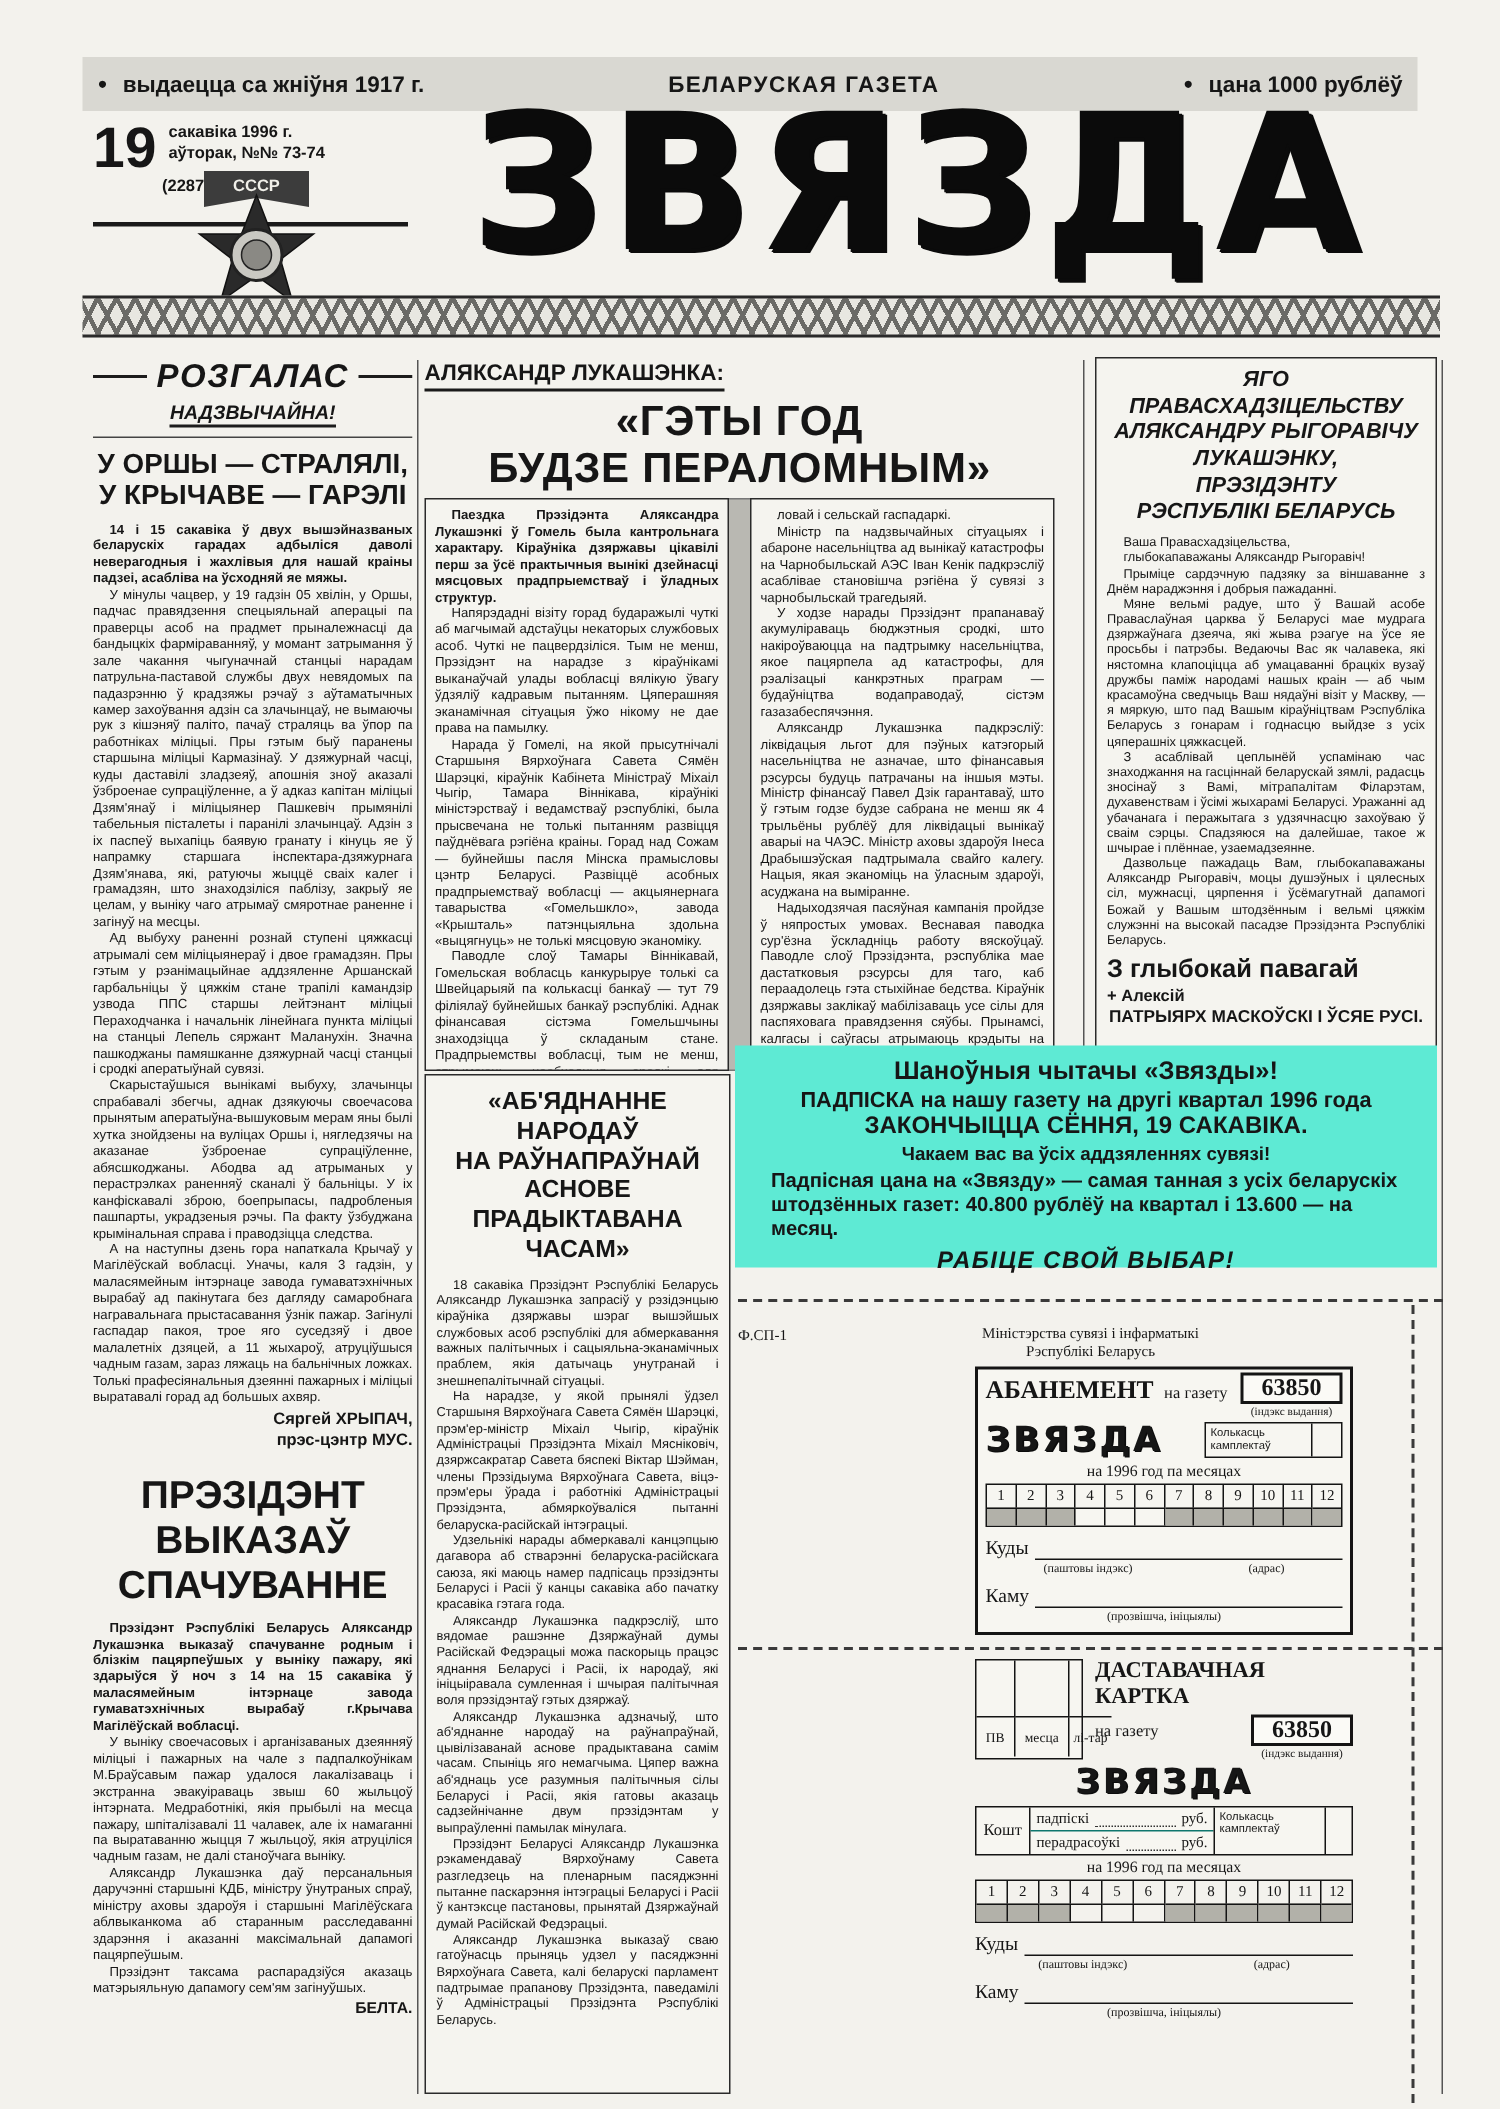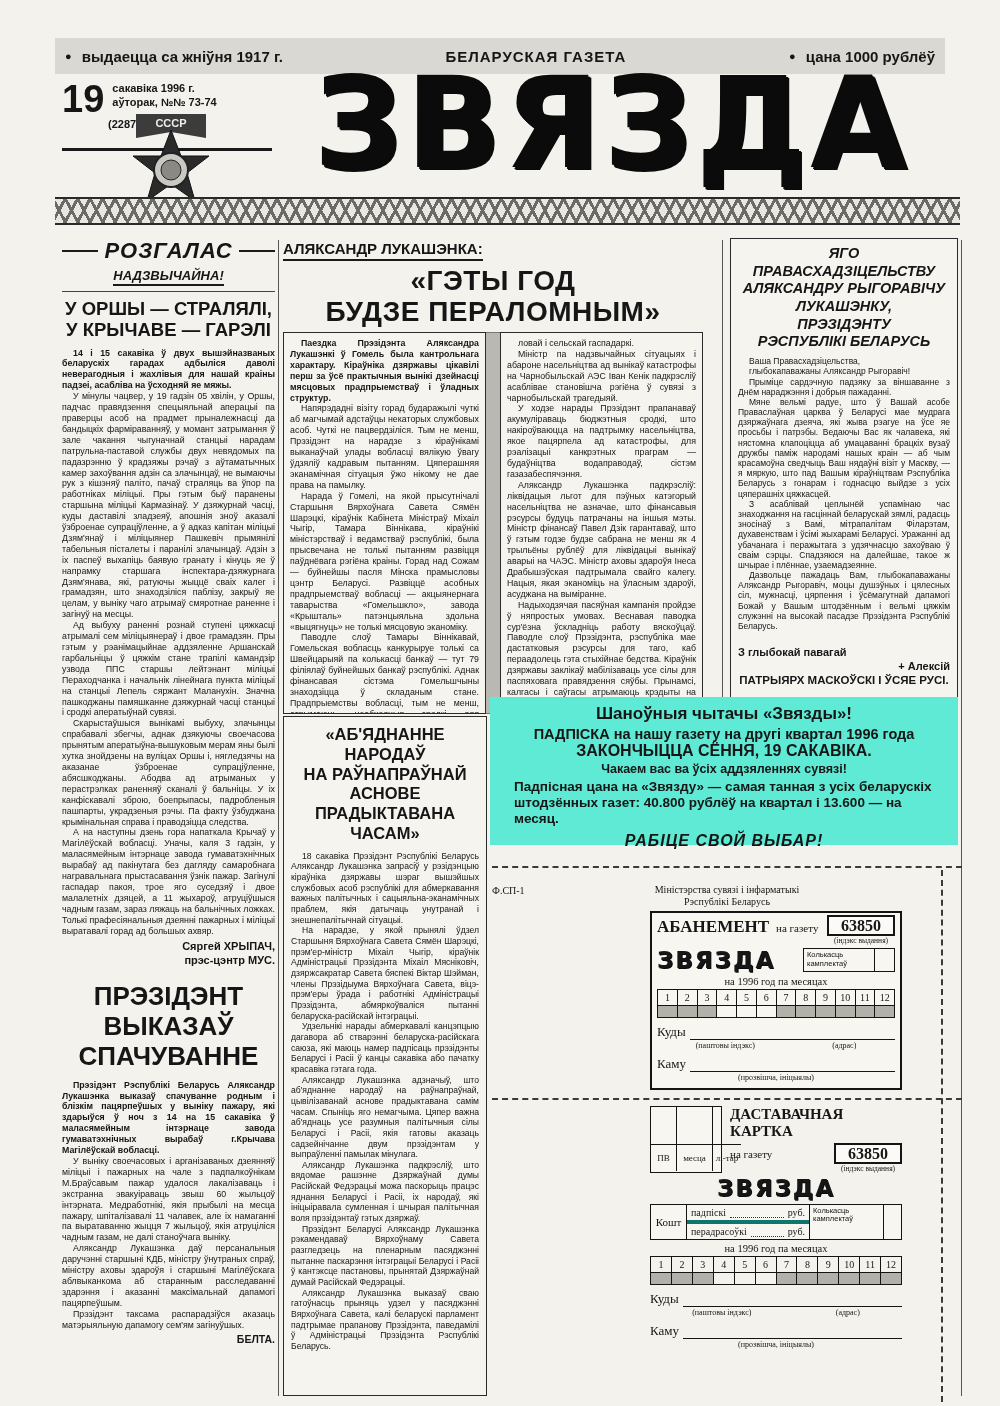--- a/index.html
+++ b/index.html
@@ -63,22 +63,22 @@
   .gomelwrap { left:283px; top:332px; width:420px; height:382px; display:flex; }
   .gcol { border:1px solid #2a2a2a; background:#f5f4ef; padding:5px 6px; width:203px; height:100%; overflow:hidden; }
   .gsep { width:14px; background:#b9b8b2; border-top:1px solid #777; border-bottom:1px solid #777; }
 
   
   .letter { left:730px; top:238px; width:228px; height:476px; border:1.5px solid #2a2a2a;
             padding:6px 7px; overflow:hidden; background:#f5f4ef; }
   .letter .hl { text-align:center; font-weight:bold; font-style:italic; font-size:14.5px; line-height:1.22; }
   .letter .art { margin-top:5px; }
   .letter .art p { font-size:8.5px; line-height:1.2; }
-  .signoff { font-weight:bold; font-size:11px; margin-top:15px; }
-  .sigright { text-align:right; font-weight:bold; font-size:11px; margin-top:2px; }
+  .signoff { font-weight:bold; font-size:17px; margin-top:5px; }
+  .sigright { text-align:left; font-weight:bold; font-size:11px; margin-top:2px; }
   .signer { text-align:center; font-weight:bold; font-size:11.5px; margin-top:2px; }
 
   
   .unity { left:283px; top:716px; width:204px; height:680px; border:1px solid #2a2a2a;
            padding:8px 7px; overflow:hidden; background:#f5f4ef; }
   .unity .hl { text-align:center; font-weight:bold; font-size:16.5px; line-height:1.2; }
   .unity .art { margin-top:7px; }
   .unity .art p { font-size:8.6px; }
 
   
@@ -129,21 +129,21 @@
   .pvtable .top { height:38px; }
   .pvtable .lbl { height:26px; border-bottom:none; line-height:1; }
   .delright { flex:1; }
   .deltitle { font-weight:bold; font-size:15px; line-height:1.15; }
   .delidxrow { display:flex; align-items:flex-start; justify-content:space-between; margin-top:4px; }
   .delon { font-size:11px; padding-top:3px; }
   .costtable { display:flex; border:1px solid #141414; margin-top:3px; background:#f7f6f1; }
   .ct-kosht { width:36px; border-right:1px solid #141414; display:flex; align-items:center; justify-content:center; font-size:11px; }
   .ct-mid { flex:1; }
   .ct-mid .r { display:flex; justify-content:space-between; padding:2px 4px; font-size:10px; }
-  .ct-mid .r:first-child { border-bottom:4px solid #0f766e; }
+  .ct-mid .r:first-child { border-bottom:1px solid #0f766e; }
   .ct-line { flex:1; border-bottom:1px dotted #333; margin:0 4px; }
   .ct-qty { width:92px; border-left:1px solid #141414; display:flex; }
   .ct-qty .ql { font-size:7.5px; line-height:1.15; padding:2px 3px; flex:1; font-family:"Liberation Sans",sans-serif; }
   .ct-qty .qc { width:18px; border-left:1px solid #141414; }
   .sep-dash { border-top:2px dashed #3a3a3a; margin-top:8px; }
   .vcut { left:941px; top:870px; height:532px; border-left:2px dashed #3a3a3a; }
   .flogo-center { text-align:center; margin-top:2px; }
 </style>
 </head>
 <body>
@@ -276,22 +276,22 @@
       <div class="hl">НАРОДАЎ</div>
       <div class="hl">НА РАЎНАПРАЎНАЙ</div>
       <div class="hl">АСНОВЕ</div>
       <div class="hl">ПРАДЫКТАВАНА</div>
       <div class="hl">ЧАСАМ»</div>
     </div>
   <div class="art">
       <p>18 сакавіка Прэзідэнт Рэспублікі Беларусь Аляксандр Лукашэнка запрасіў у рэзідэнцыю кіраўніка дзяржавы шэраг вышэйшых службовых асоб рэспублікі для абмеркавання важных палітычных і сацыяльна-эканамічных праблем, якія датычаць унутранай і знешнепалітычнай сітуацыі.</p>
       <p>На нарадзе, у якой прынялі ўдзел Старшыня Вярхоўнага Савета Сямён Шарэцкі, прэм'ер-міністр Міхаіл Чыгір, кіраўнік Адміністрацыі Прэзідэнта Міхаіл Мясніковіч, дзяржсакратар Савета бяспекі Віктар Шэйман, члены Прэзідыума Вярхоўнага Савета, віцэ-прэм'еры ўрада і работнікі Адміністрацыі Прэзідэнта, абмяркоўваліся пытанні беларуска-расійскай інтэграцыі.</p>
       <p>Удзельнікі нарады абмеркавалі канцэпцыю дагавора аб стварэнні беларуска-расійскага саюза, які маюць намер падпісаць прэзідэнты Беларусі і Расіі ў канцы сакавіка або пачатку красавіка гэтага года.</p>
+      <p>Аляксандр Лукашэнка падкрэсліў, што вядомае рашэнне Дзяржаўнай думы Расійскай Федэрацыі можа паскорыць працэс яднання Беларусі і Расіі, іх народаў, які ініцыіравала сумленная і шчырая палітычная воля прэзідэнтаў гэтых дзяржаў.</p>
       <p>Аляксандр Лукашэнка адзначыў, што аб'яднанне народаў на раўнапраўнай, цывілізаванай аснове прадыктавана самім часам. Спыніць яго немагчыма. Цяпер важна аб'яднаць усе разумныя палітычныя сілы Беларусі і Расіі, якія гатовы аказаць садзейнічанне двум прэзідэнтам у выпраўленні памылак мінулага.</p>
-      <p>Аляксандр Лукашэнка падкрэсліў, што вядомае рашэнне Дзяржаўнай думы Расійскай Федэрацыі можа паскорыць працэс яднання Беларусі і Расіі, іх народаў, які ініцыіравала сумленная і шчырая палітычная воля прэзідэнтаў гэтых дзяржаў.</p>
       <p>Прэзідэнт Беларусі Аляксандр Лукашэнка рэкамендаваў Вярхоўнаму Савета разгледзець на пленарным пасяджэнні пытанне паскарэння інтэграцыі Беларусі і Расіі ў кантэксце пастановы, прынятай Дзяржаўнай думай Расійскай Федэрацыі.</p>
       <p>Аляксандр Лукашэнка выказаў сваю гатоўнасць прыняць удзел у пасяджэнні Вярхоўнага Савета, калі беларускі парламент падтрымае прапанову Прэзідэнта, паведамілі ў Адміністрацыі Прэзідэнта Рэспублікі Беларусь.</p>
     </div>
 </div>
 
 <div class="abs subs">
   <div class="l1">Шаноўныя чытачы «Звязды»!</div>
   <div class="l2">ПАДПІСКА на нашу газету на другі квартал 1996 года</div>
   <div class="l3">ЗАКОНЧЫЦЦА СЁННЯ, 19 САКАВІКА.</div>
   <div class="l4">Чакаем вас ва ўсіх аддзяленнях сувязі!</div>

